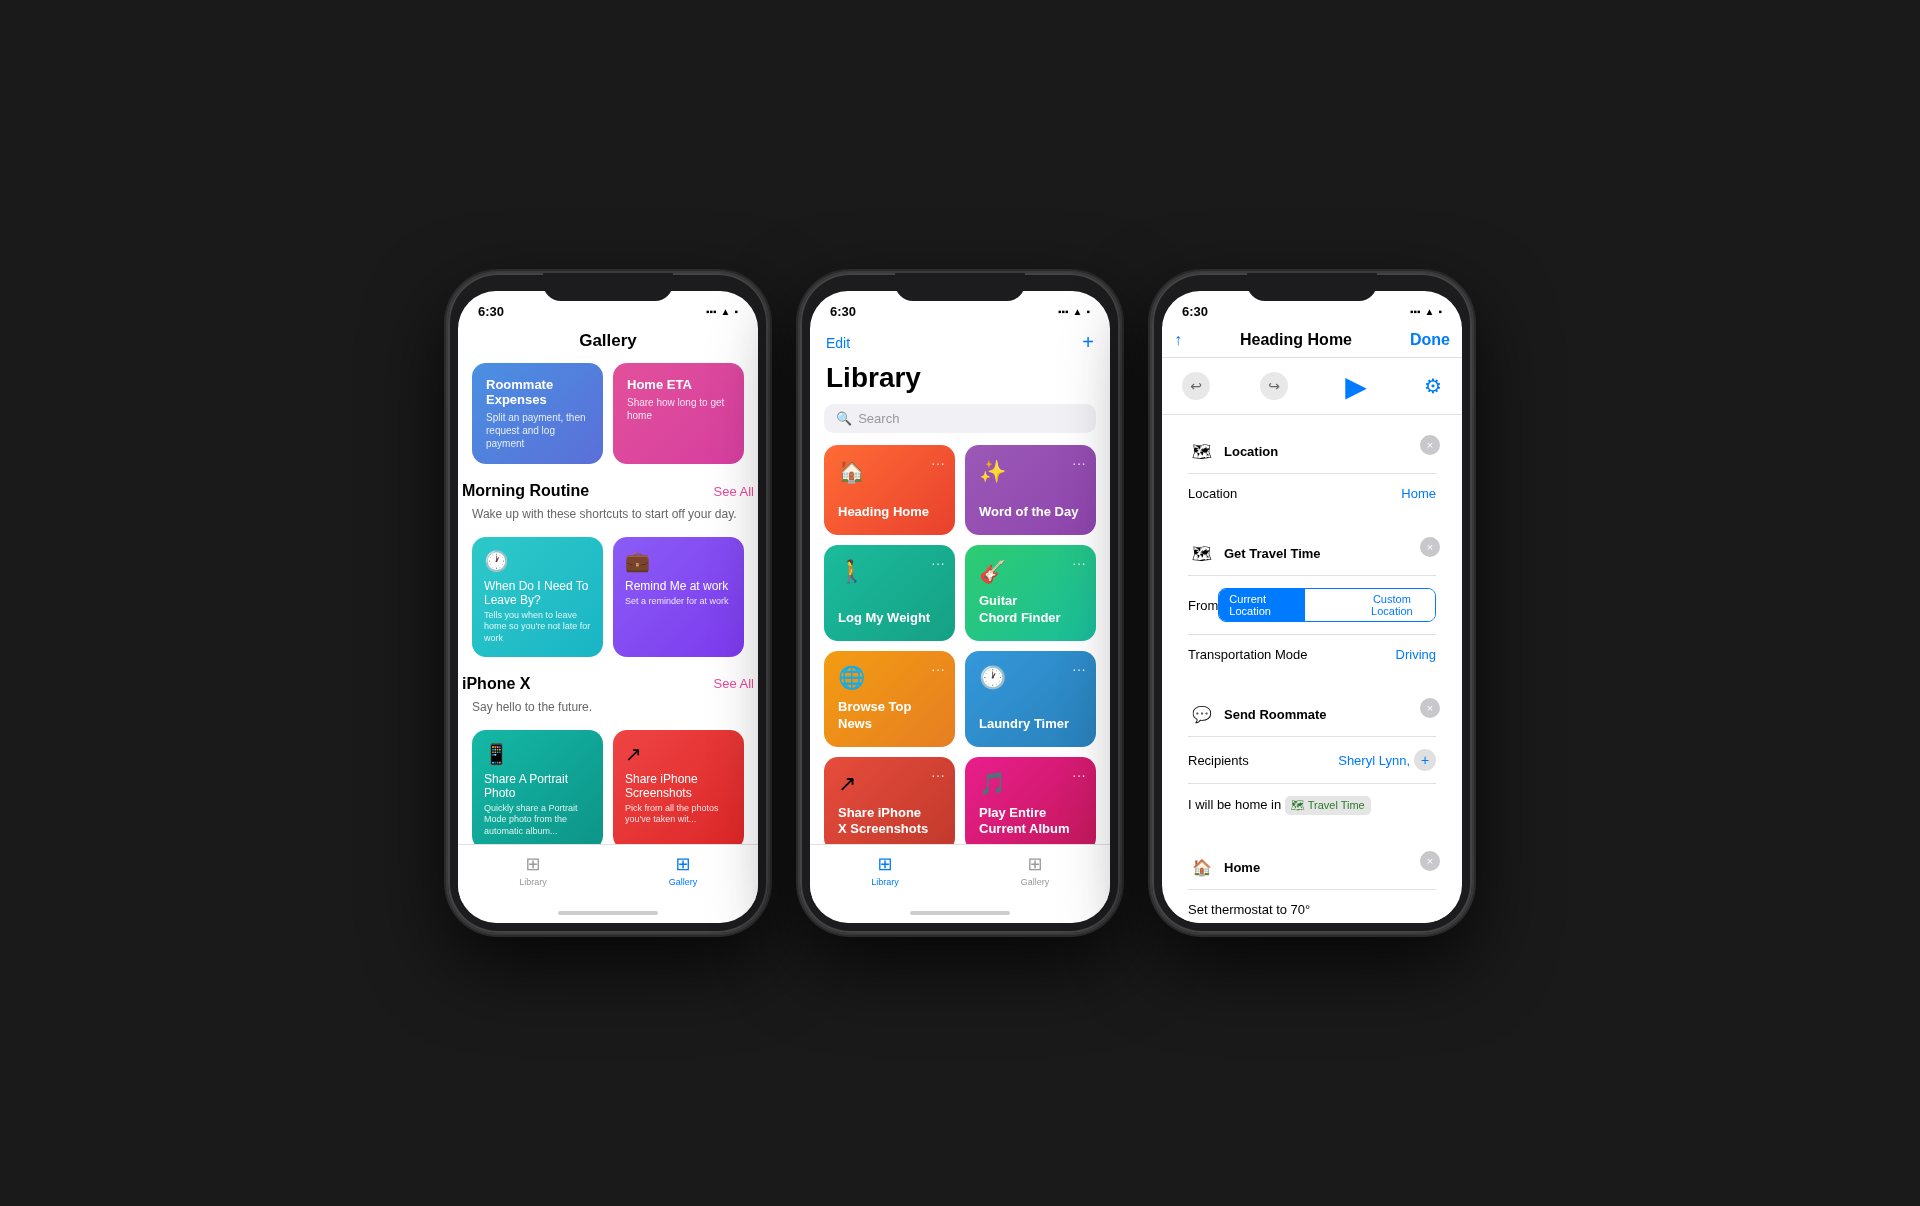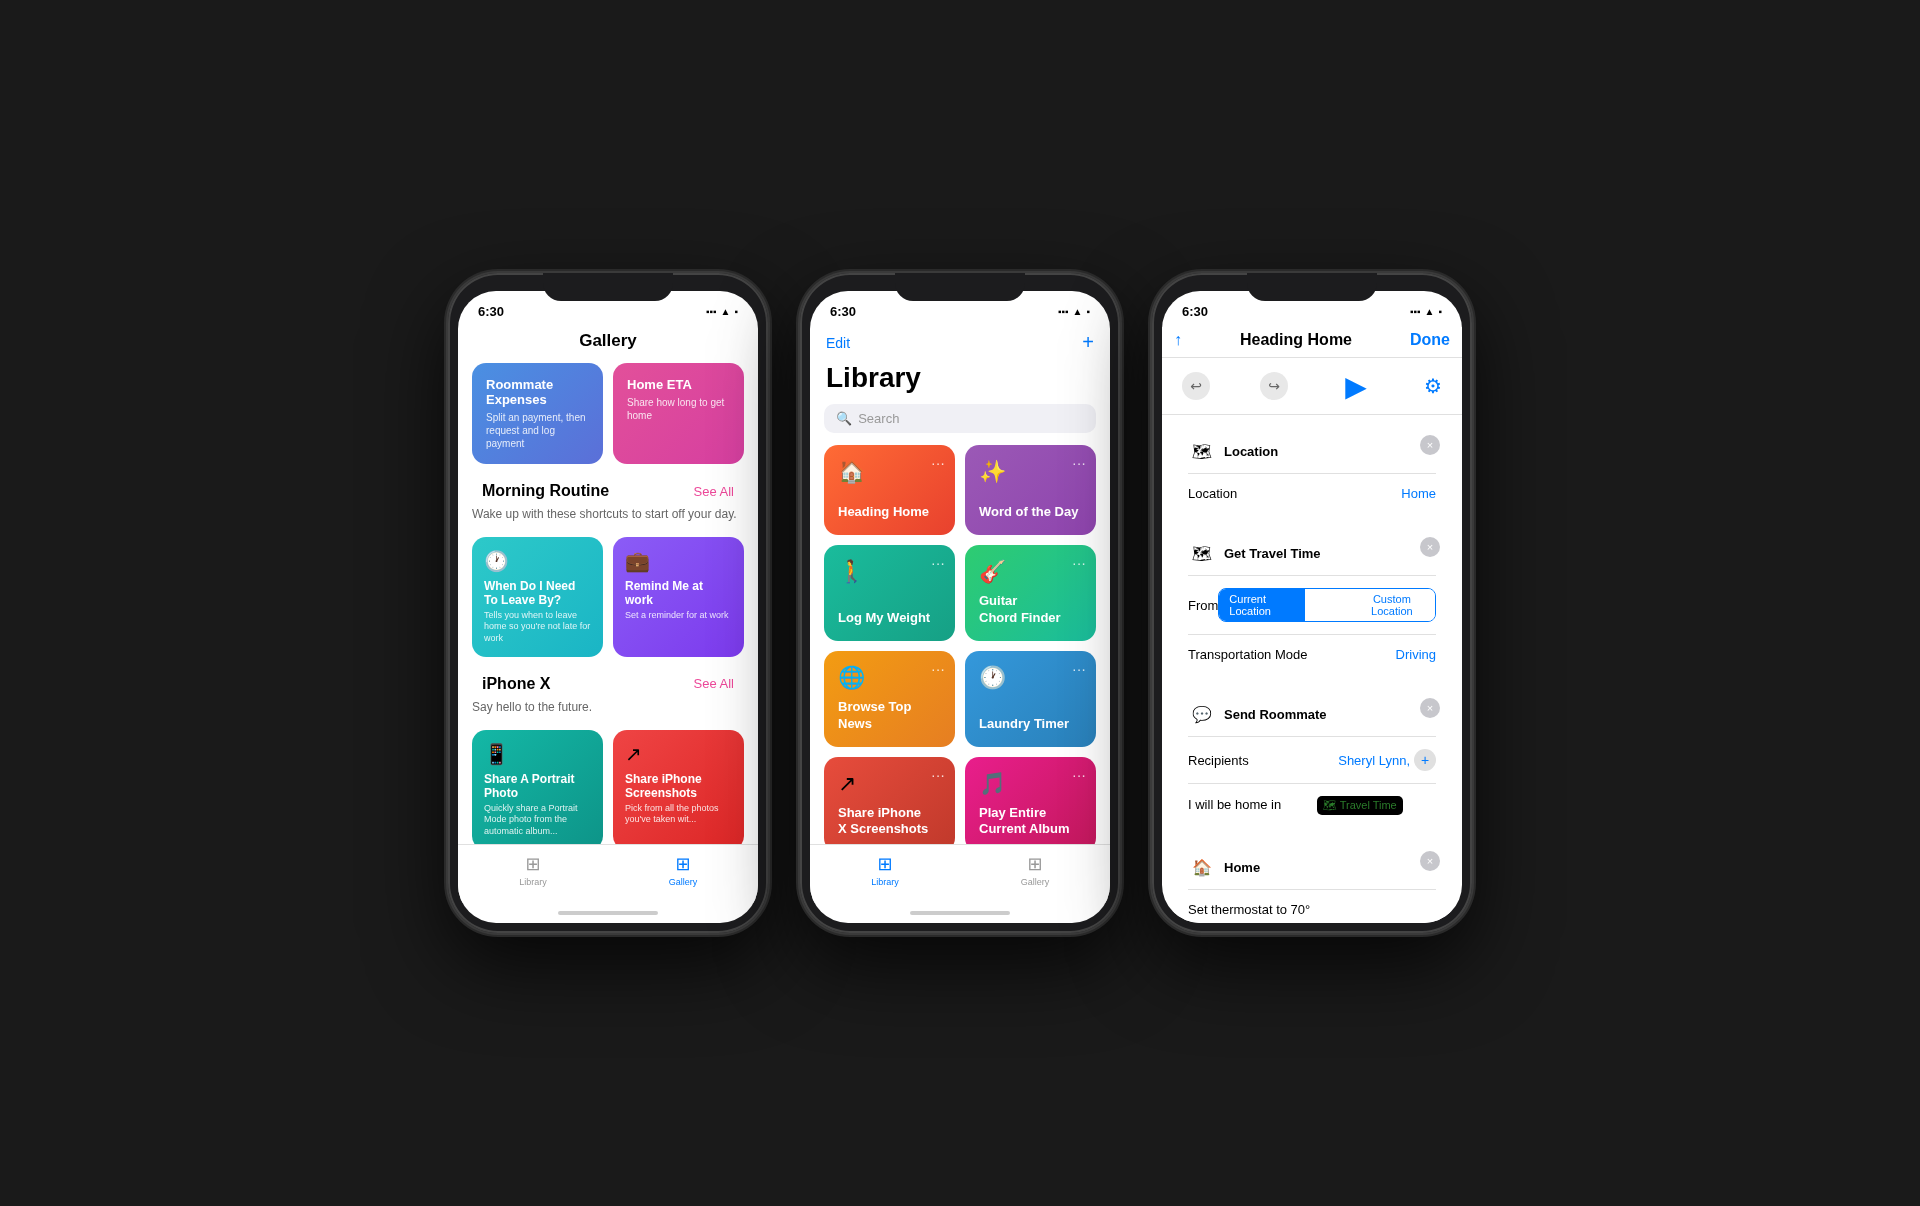--- a/index.html
+++ b/index.html
@@ -126,21 +126,21 @@
       line-height: 1.3;
     }
 
     .card-roommate { background: linear-gradient(135deg, #4a90e2, #5b6fd8); }
     .card-home-eta { background: linear-gradient(135deg, #e2509a, #d63fa0); }
 
     .section-header {
       display: flex;
       justify-content: space-between;
       align-items: center;
-      padding: 4px 24px 6px;
+      padding: 4px 4px 6px;
     }
 
     .section-title {
       font-size: 16px;
       font-weight: 700;
       color: #000;
     }
 
     .see-all {
       font-size: 13px;
@@ -170,21 +170,21 @@
       flex-direction: column;
     }
 
     .shortcut-card .icon {
       font-size: 20px;
       margin-bottom: 6px;
     }
 
     .shortcut-card h4 {
       font-size: 12px;
-      font-weight: 700;
+      font-weight: 400;
       color: #fff;
       margin-bottom: 3px;
     }
 
     .shortcut-card p {
       font-size: 9px;
       color: rgba(255,255,255,0.85);
       line-height: 1.3;
     }
 
@@ -490,27 +490,26 @@
       font-size: 13px;
       color: #000;
       padding: 4px 0;
       line-height: 1.4;
     }
 
     .travel-time-badge {
       display: inline-flex;
       align-items: center;
       gap: 3px;
-      background: #000000;
+      background: #e5e5e5;
       border-radius: 5px;
       padding: 2px 6px;
       font-size: 11px;
       color: #2a7a2a;
       font-weight: 500;
-      margin-left: 32px;
     }
 
     
     .home-indicator {
       height: 20px;
       display: flex;
       align-items: center;
       justify-content: center;
     }
 

